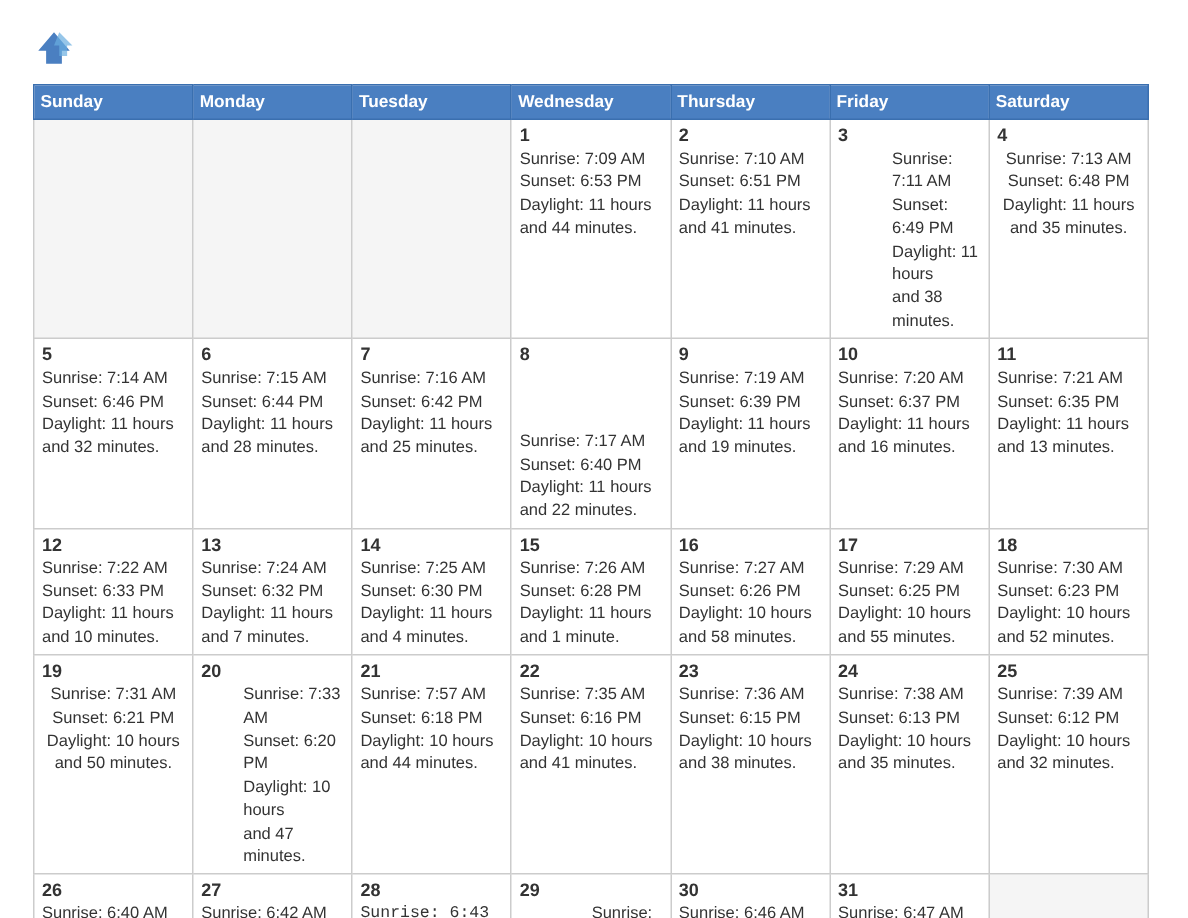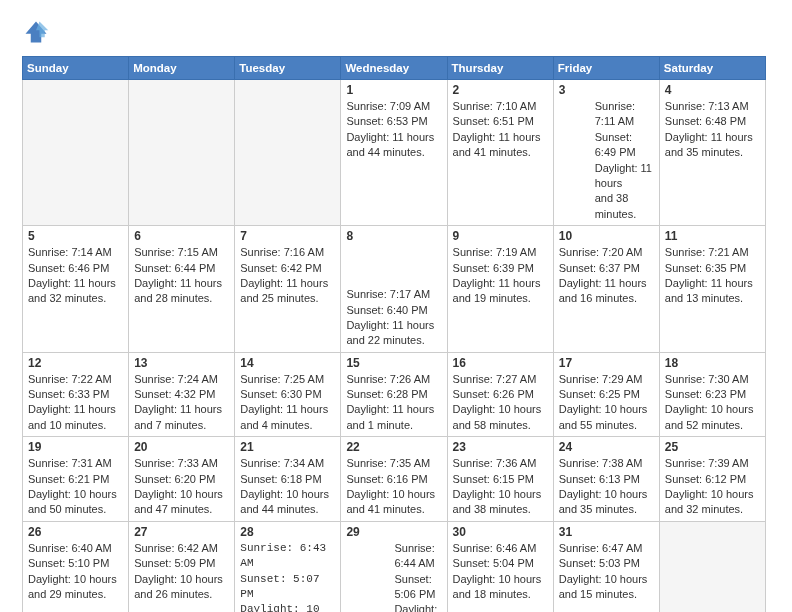--- a/index.html
+++ b/index.html
@@ -158,21 +158,21 @@
           </td>
           <td>
             <span class="day-num">3</span>
             <div class="day-info" style="white-space: pre-line; margin-left: 36px;">Sunrise: 7:11 AM
 Sunset: 6:49 PM
 Daylight: 11 hours
 and 38 minutes.</div>
           </td>
           <td>
             <span class="day-num">4</span>
-            <div class="day-info" style="white-space: pre-line;">Sunrise: 7:13 AM
+            <div class="day-info" style="white-space: pre-line; text-align: center;">Sunrise: 7:13 AM
 Sunset: 6:48 PM
 Daylight: 11 hours
 and 35 minutes.</div>
           </td>
         </tr>
         <tr>
           <td>
             <span class="day-num">5</span>
             <div class="day-info" style="white-space: pre-line;">Sunrise: 7:14 AM
 Sunset: 6:46 PM
@@ -226,21 +226,21 @@
           <td>
             <span class="day-num">12</span>
             <div class="day-info" style="white-space: pre-line;">Sunrise: 7:22 AM
 Sunset: 6:33 PM
 Daylight: 11 hours
 and 10 minutes.</div>
           </td>
           <td>
             <span class="day-num">13</span>
             <div class="day-info" style="white-space: pre-line;">Sunrise: 7:24 AM
-Sunset: 4:32 PM
+Sunset: 6:32 PM
 Daylight: 11 hours
 and 7 minutes.</div>
           </td>
           <td>
             <span class="day-num">14</span>
             <div class="day-info" style="white-space: pre-line;">Sunrise: 7:25 AM
 Sunset: 6:30 PM
 Daylight: 11 hours
 and 4 minutes.</div>
           </td>
@@ -269,35 +269,35 @@
             <span class="day-num">18</span>
             <div class="day-info" style="white-space: pre-line;">Sunrise: 7:30 AM
 Sunset: 6:23 PM
 Daylight: 10 hours
 and 52 minutes.</div>
           </td>
         </tr>
         <tr>
           <td>
             <span class="day-num">19</span>
-            <div class="day-info" style="white-space: pre-line;">Sunrise: 7:31 AM
+            <div class="day-info" style="white-space: pre-line; text-align: center;">Sunrise: 7:31 AM
 Sunset: 6:21 PM
 Daylight: 10 hours
 and 50 minutes.</div>
           </td>
           <td>
             <span class="day-num">20</span>
-            <div class="day-info" style="white-space: pre-line;">Sunrise: 7:33 AM
+            <div class="day-info" style="white-space: pre-line; margin-left: 28px;">Sunrise: 7:33 AM
 Sunset: 6:20 PM
 Daylight: 10 hours
 and 47 minutes.</div>
           </td>
           <td>
             <span class="day-num">21</span>
-            <div class="day-info" style="white-space: pre-line;">Sunrise: 7:34 AM
+            <div class="day-info" style="white-space: pre-line;">Sunrise: 7:57 AM
 Sunset: 6:18 PM
 Daylight: 10 hours
 and 44 minutes.</div>
           </td>
           <td>
             <span class="day-num">22</span>
             <div class="day-info" style="white-space: pre-line;">Sunrise: 7:35 AM
 Sunset: 6:16 PM
 Daylight: 10 hours
 and 41 minutes.</div>

